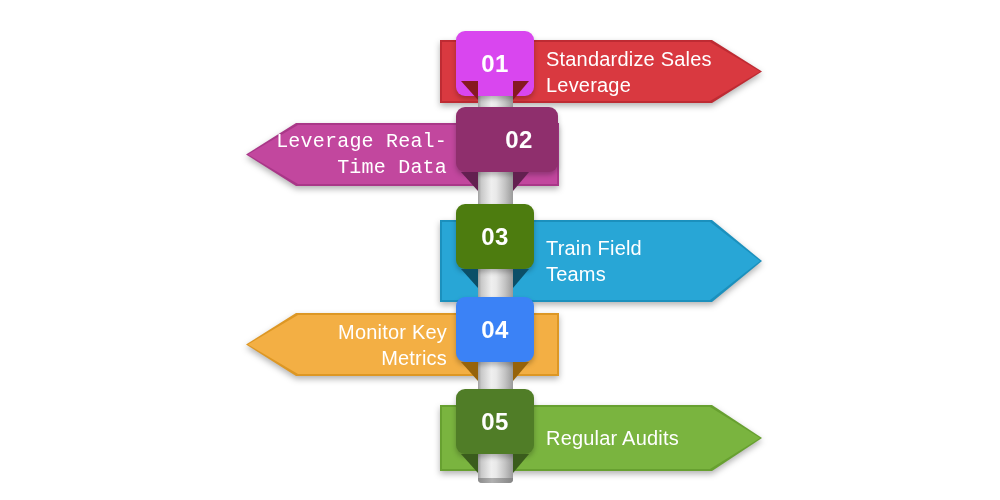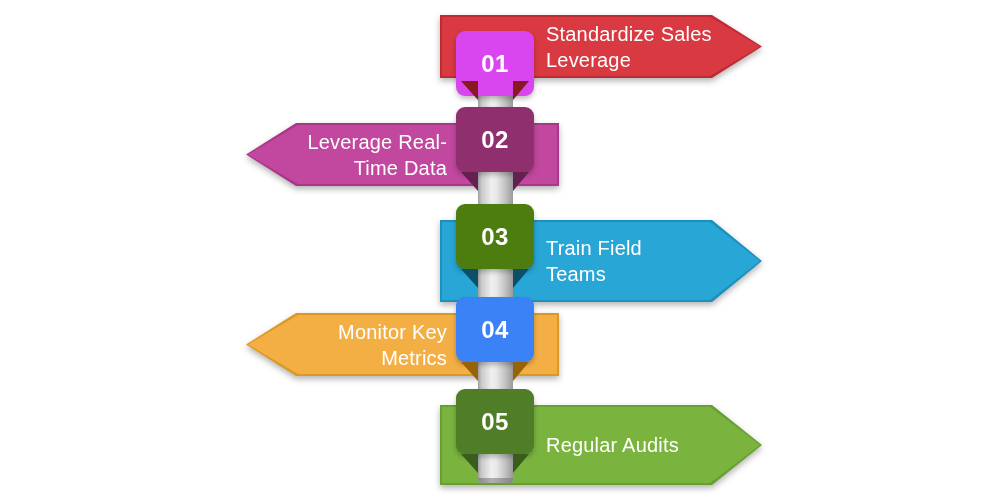--- a/index.html
+++ b/index.html
@@ -95,44 +95,44 @@
   }
   .fold-left  { left: 461px; width: 17px; clip-path: polygon(0 0, 100% 0, 100% 100%); }
   .fold-right { left: 513px; width: 16px; clip-path: polygon(0 0, 100% 0, 0 100%); }
 </style>
 </head>
 <body>
 
 <div id="canvas">
   <div id="pole"></div>
 <div class="step">
-    <div class="banner right" style="left: 440px; top: 15px; width: 322px; height: 63px;">
+    <div class="banner right" style="left: 440px; top: 40px; width: 322px; height: 63px;">
       <div class="banner-edge" style="background: rgb(190, 43, 51);"></div>
       <div class="banner-fill" style="background: rgb(217, 57, 64);"></div>
       <div class="banner-text">
           <div>Standardize Sales</div>
           <div>Leverage</div>
         </div>
     </div>
     <div class="badge" style="top: 31px; background: #d946ef; align-items: center;">
       <span class="num">01</span>
     </div>
     <div class="fold fold-left" style="top: 81px; background: rgb(135, 25, 32);"></div>
     <div class="fold fold-right" style="top: 81px; background: rgb(135, 25, 32);"></div>
   </div>
     <div class="step">
-    <div class="banner left" style="left: 246px; top: 123px; width: 313px; height: 63px;">
+    <div class="banner left" style="left: 246px; top: 123px; width: 313px; height: 63px; font-family: Liberation Mono, monospace;">
       <div class="banner-edge" style="background: rgb(169, 55, 136);"></div>
       <div class="banner-fill" style="background: rgb(194, 71, 158);"></div>
       <div class="banner-text">
           <div>Leverage Real-</div>
           <div>Time Data</div>
         </div>
     </div>
-    <div class="badge" style="top: 107px; background: rgb(143, 47, 109);">
+    <div class="badge" style="top: 107px; background: rgb(143, 47, 109); padding-left: 24px;">
       <span class="num">02</span>
     </div>
     <div class="fold fold-left" style="top: 172px; background: rgb(99, 32, 80);"></div>
     <div class="fold fold-right" style="top: 172px; background: rgb(99, 32, 80);"></div>
   </div>
     <div class="step">
     <div class="banner right" style="left: 440px; top: 220px; width: 322px; height: 82px;">
       <div class="banner-edge" style="background: rgb(27, 144, 189);"></div>
       <div class="banner-fill" style="background: rgb(40, 166, 214);"></div>
       <div class="banner-text">
@@ -155,21 +155,21 @@
           <div>Metrics</div>
         </div>
     </div>
     <div class="badge" style="top: 297px; background: #3b82f6;">
       <span class="num">04</span>
     </div>
     <div class="fold fold-left" style="top: 362px; background: rgb(150, 99, 11);"></div>
     <div class="fold fold-right" style="top: 362px; background: rgb(150, 99, 11);"></div>
   </div>
     <div class="step">
-    <div class="banner right" style="left: 440px; top: 405px; width: 322px; height: 80px; text-decoration: underline;">
+    <div class="banner right" style="left: 440px; top: 405px; width: 322px; height: 66px; text-decoration: underline;">
       <div class="banner-edge" style="background: rgb(103, 160, 48);"></div>
       <div class="banner-fill" style="background: rgb(122, 180, 63);"></div>
       <div class="banner-text">
           <div>Regular Audits</div>
         </div>
     </div>
     <div class="badge" style="top: 389px; background: rgb(80, 125, 39);">
       <span class="num">05</span>
     </div>
     <div class="fold fold-left" style="top: 454px; background: rgb(58, 92, 28);"></div>

